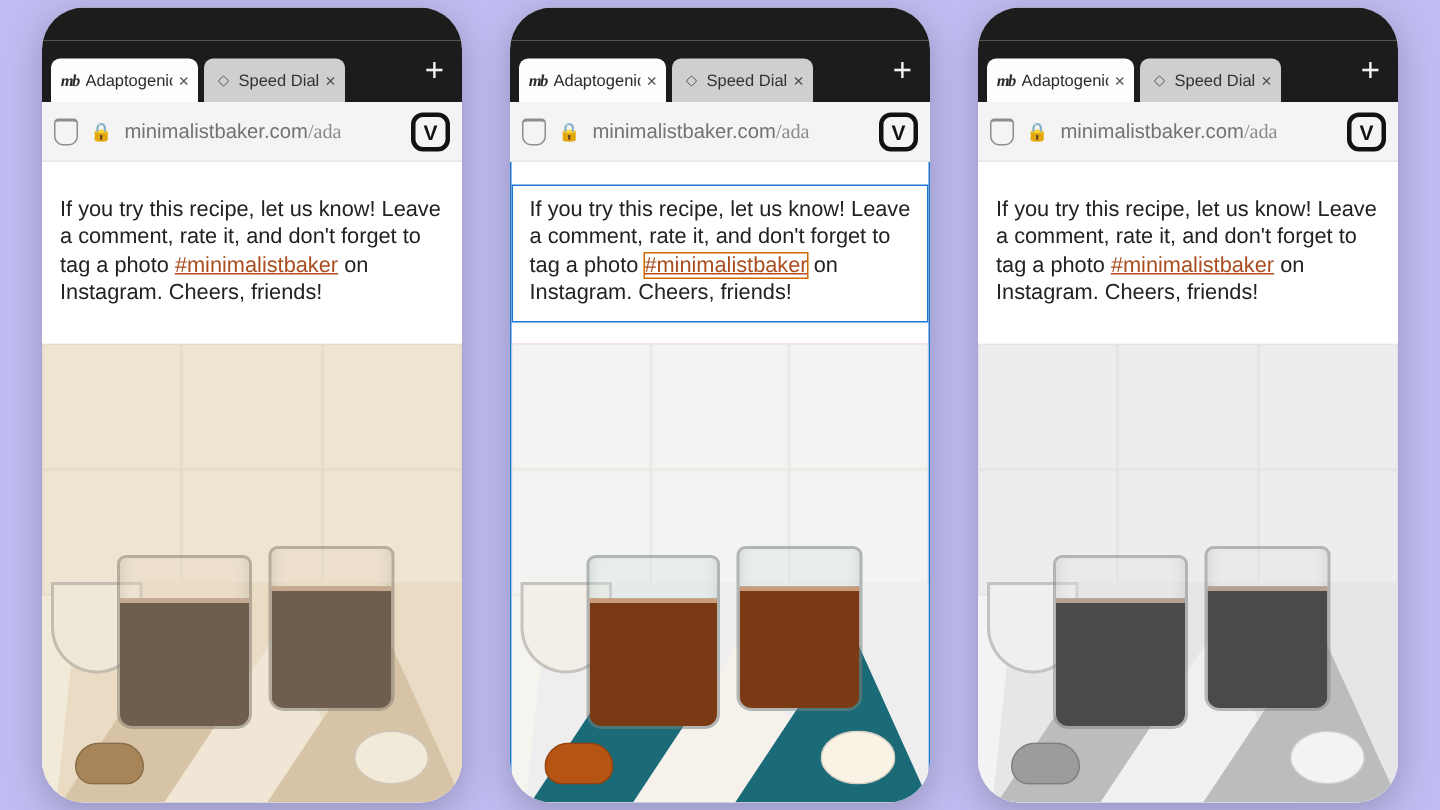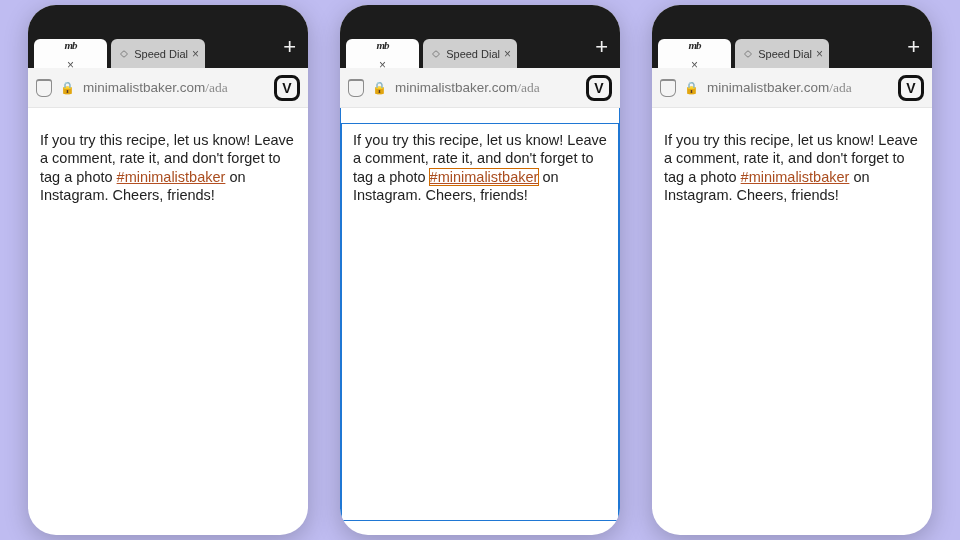--- a/index.html
+++ b/index.html
@@ -66,21 +66,20 @@
     border-radius: 6px 6px 0 0;
     padding: 0 6px;
     font-size: 11px;
     gap: 4px;
     max-width: 98px;
     overflow: hidden;
   }
   .tab.active {
     background: var(--tab-active);
     color: #2b2b2b;
-    flex-direction: column;
   }
   .tab.inactive {
     background: var(--speed-dial);
     color: #323232;
   }
   .tab .tlabel {
     white-space: nowrap;
     overflow: hidden;
     text-overflow: clip;
     flex: 1;
@@ -154,20 +153,21 @@
     color: #121212;
     font-weight: 800;
     font-size: 14px;
     font-family: Arial, sans-serif;
   }
   
   .content {
     flex: 1;
     overflow: hidden;
     display: flex;
+    flex-direction: column;
   }
   .para {
     padding: 8px 12px 10px 12px;
     font-size: 14.5px;
     line-height: 1.28;
     color: var(--text);
   }
   .para a {
     color: var(--link);
     text-decoration: underline;

